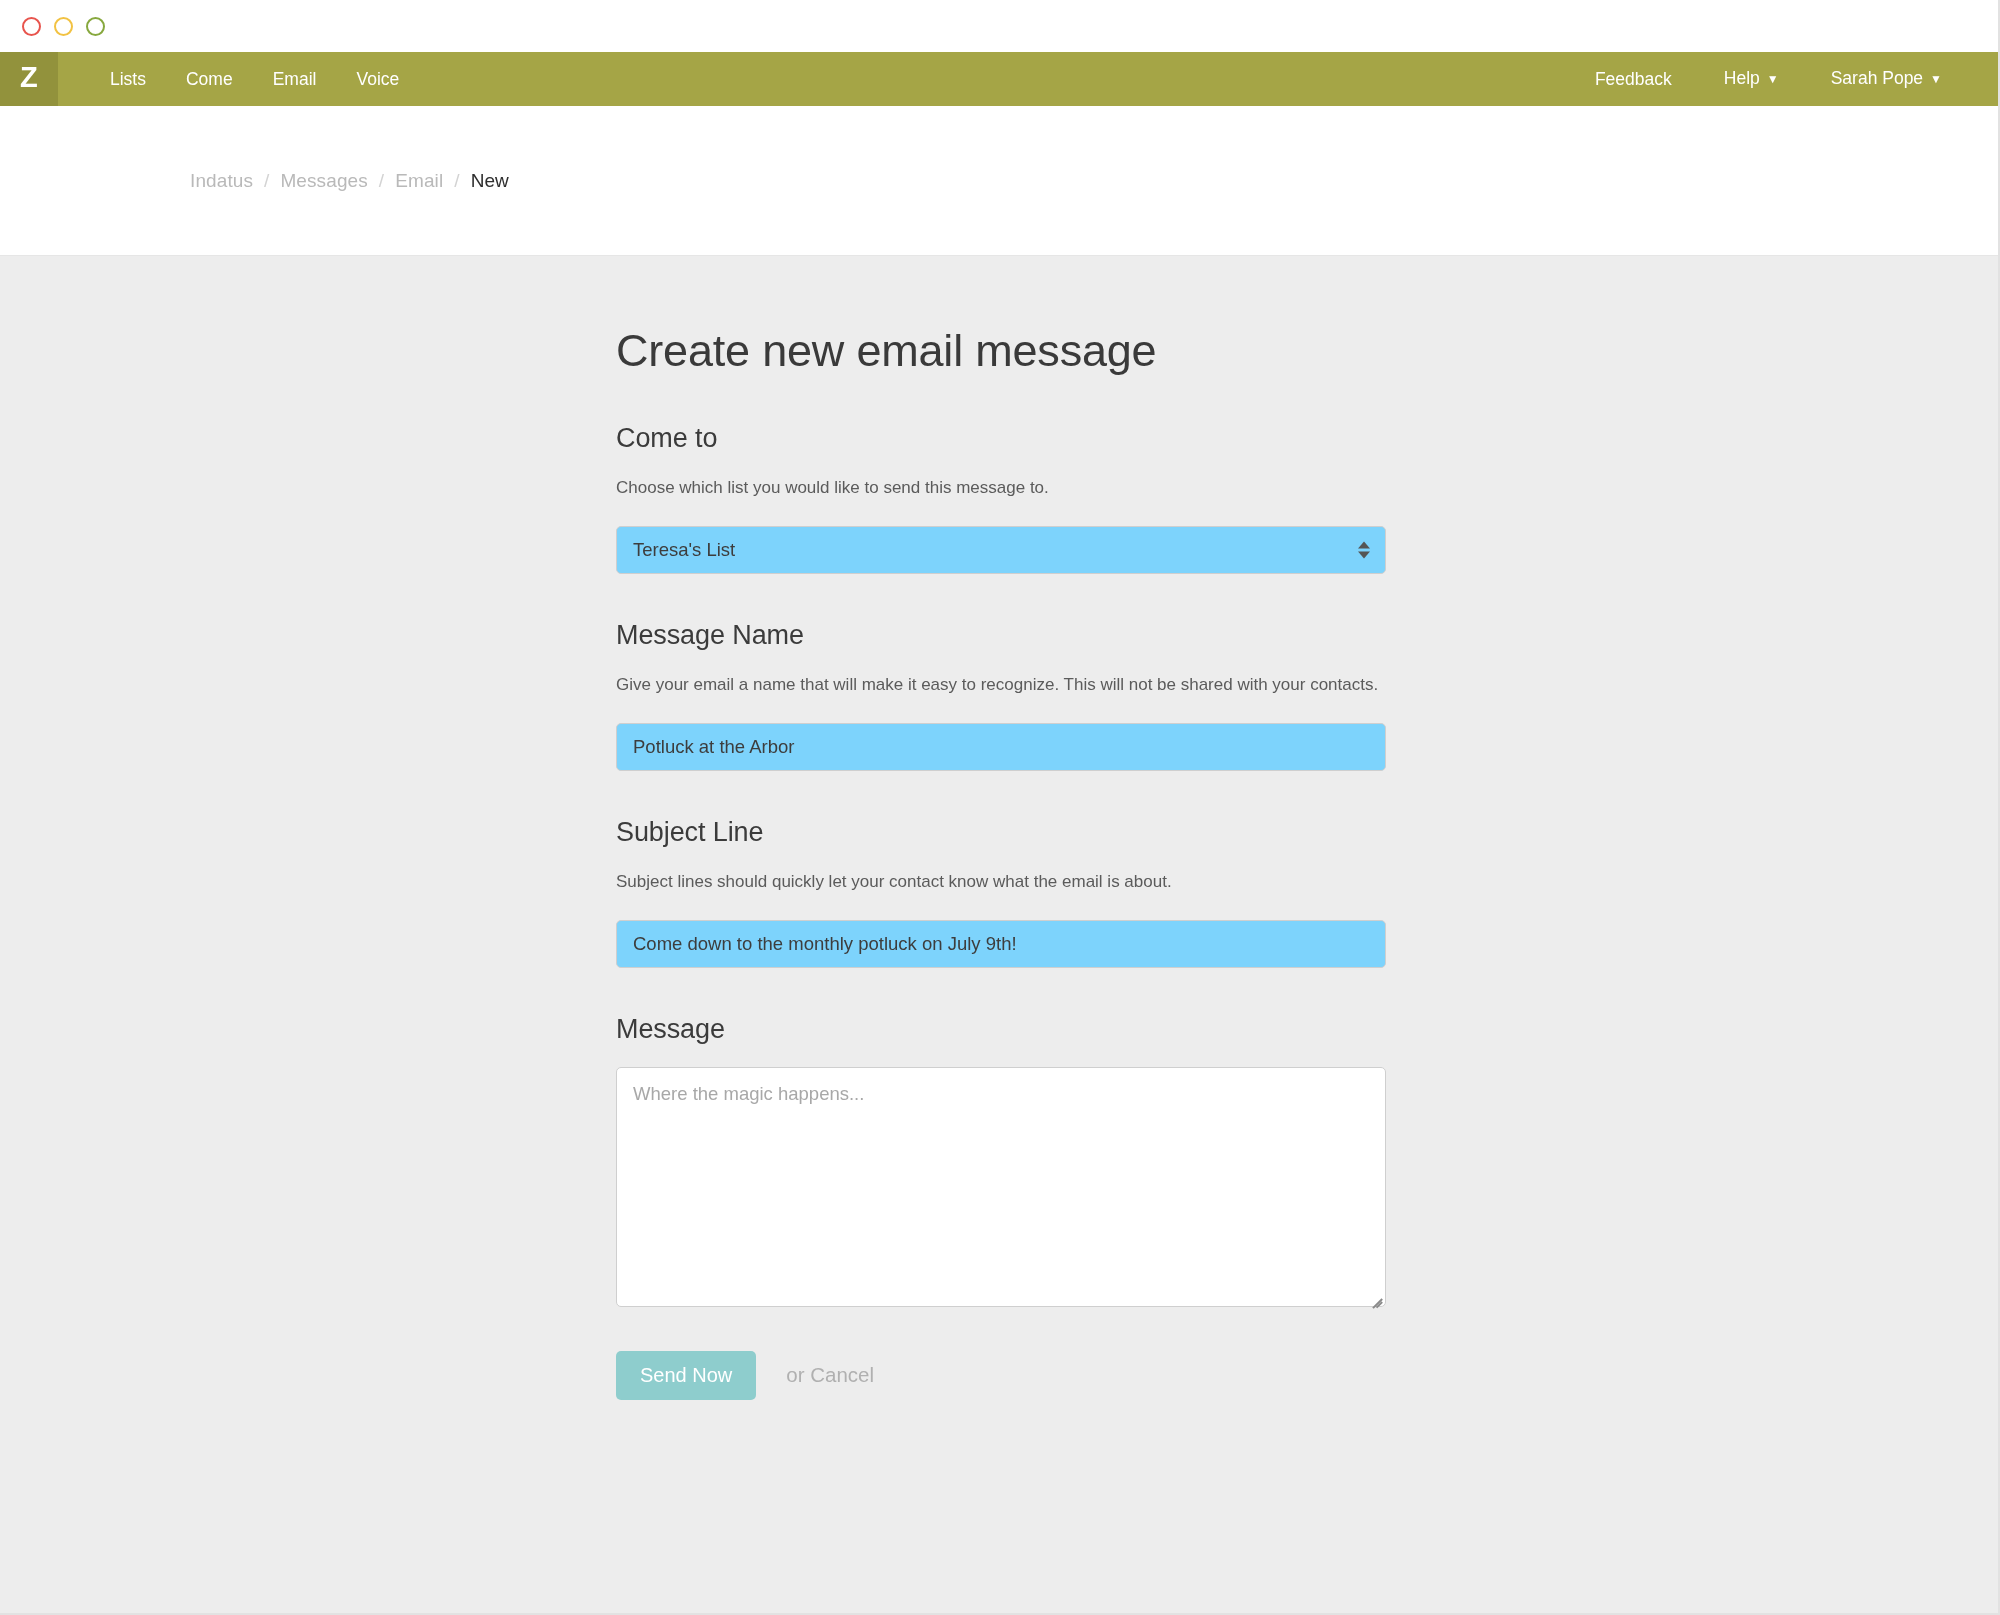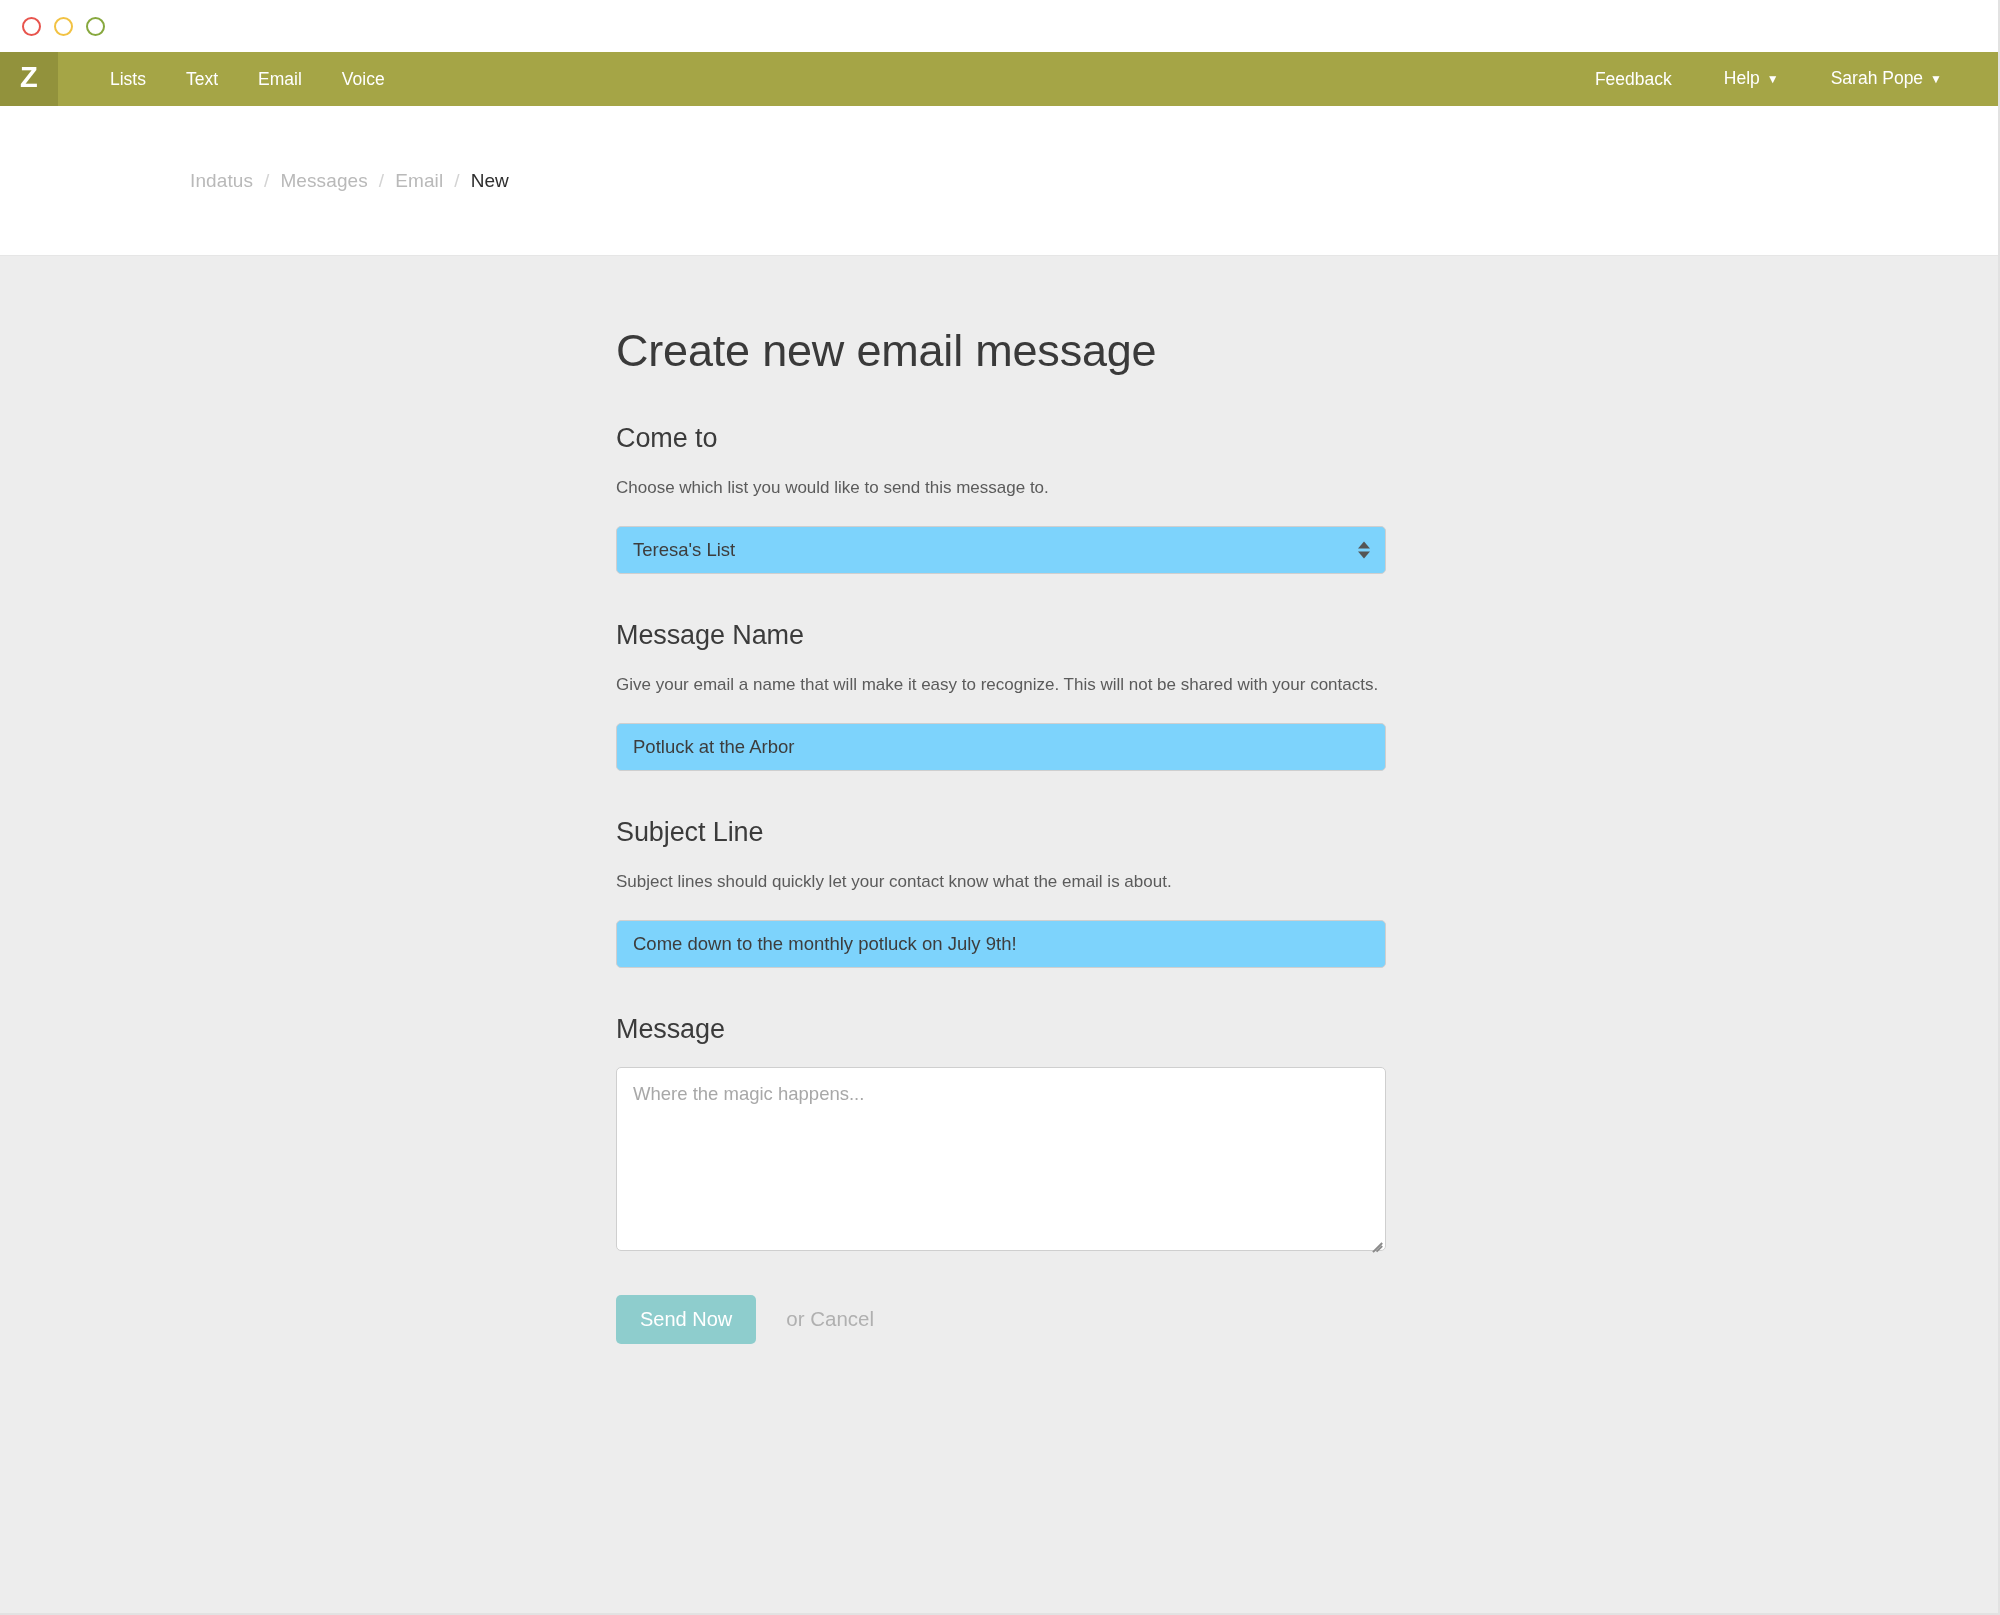--- a/index.html
+++ b/index.html
@@ -211,21 +211,21 @@
   }
   .select-arrows .up { border-bottom: 7px solid #555555; }
   .select-arrows .down { border-top: 7px solid #555555; }
 
   .textarea-wrap {
     position: relative;
     width: 770px;
   }
   .message-textarea {
     width: 770px;
-    height: 184px;
+    height: 240px;
     box-sizing: border-box;
     background: #ffffff;
     border: 1px solid #cfcfcf;
     border-radius: 5px;
     padding: 15px 16px;
     font-family: "Liberation Sans", sans-serif;
     font-size: 18.5px;
     color: #3d3d3d;
     outline: none;
     resize: none;
@@ -291,21 +291,21 @@
       <span class="dot red"></span>
       <span class="dot yellow"></span>
       <span class="dot green"></span>
     </div>
   </div>
 
   <div class="navbar">
     <div class="brand">Z</div>
     <div class="nav-left">
       <a class="nav-item" href="#">Lists</a>
-      <a class="nav-item" href="#">Text</a>
+      <a class="nav-item" href="#">Come</a>
       <a class="nav-item" href="#">Email</a>
       <a class="nav-item" href="#">Voice</a>
     </div>
     <div class="nav-right">
       <a class="nav-item" href="#"><span>Feedback</span></a>
       <a class="nav-item" href="#"><span>Help</span><span class="caret">▼</span></a>
       <a class="nav-item" href="#"><span>Sarah Pope</span><span class="caret">▼</span></a>
     </div>
   </div>
 

